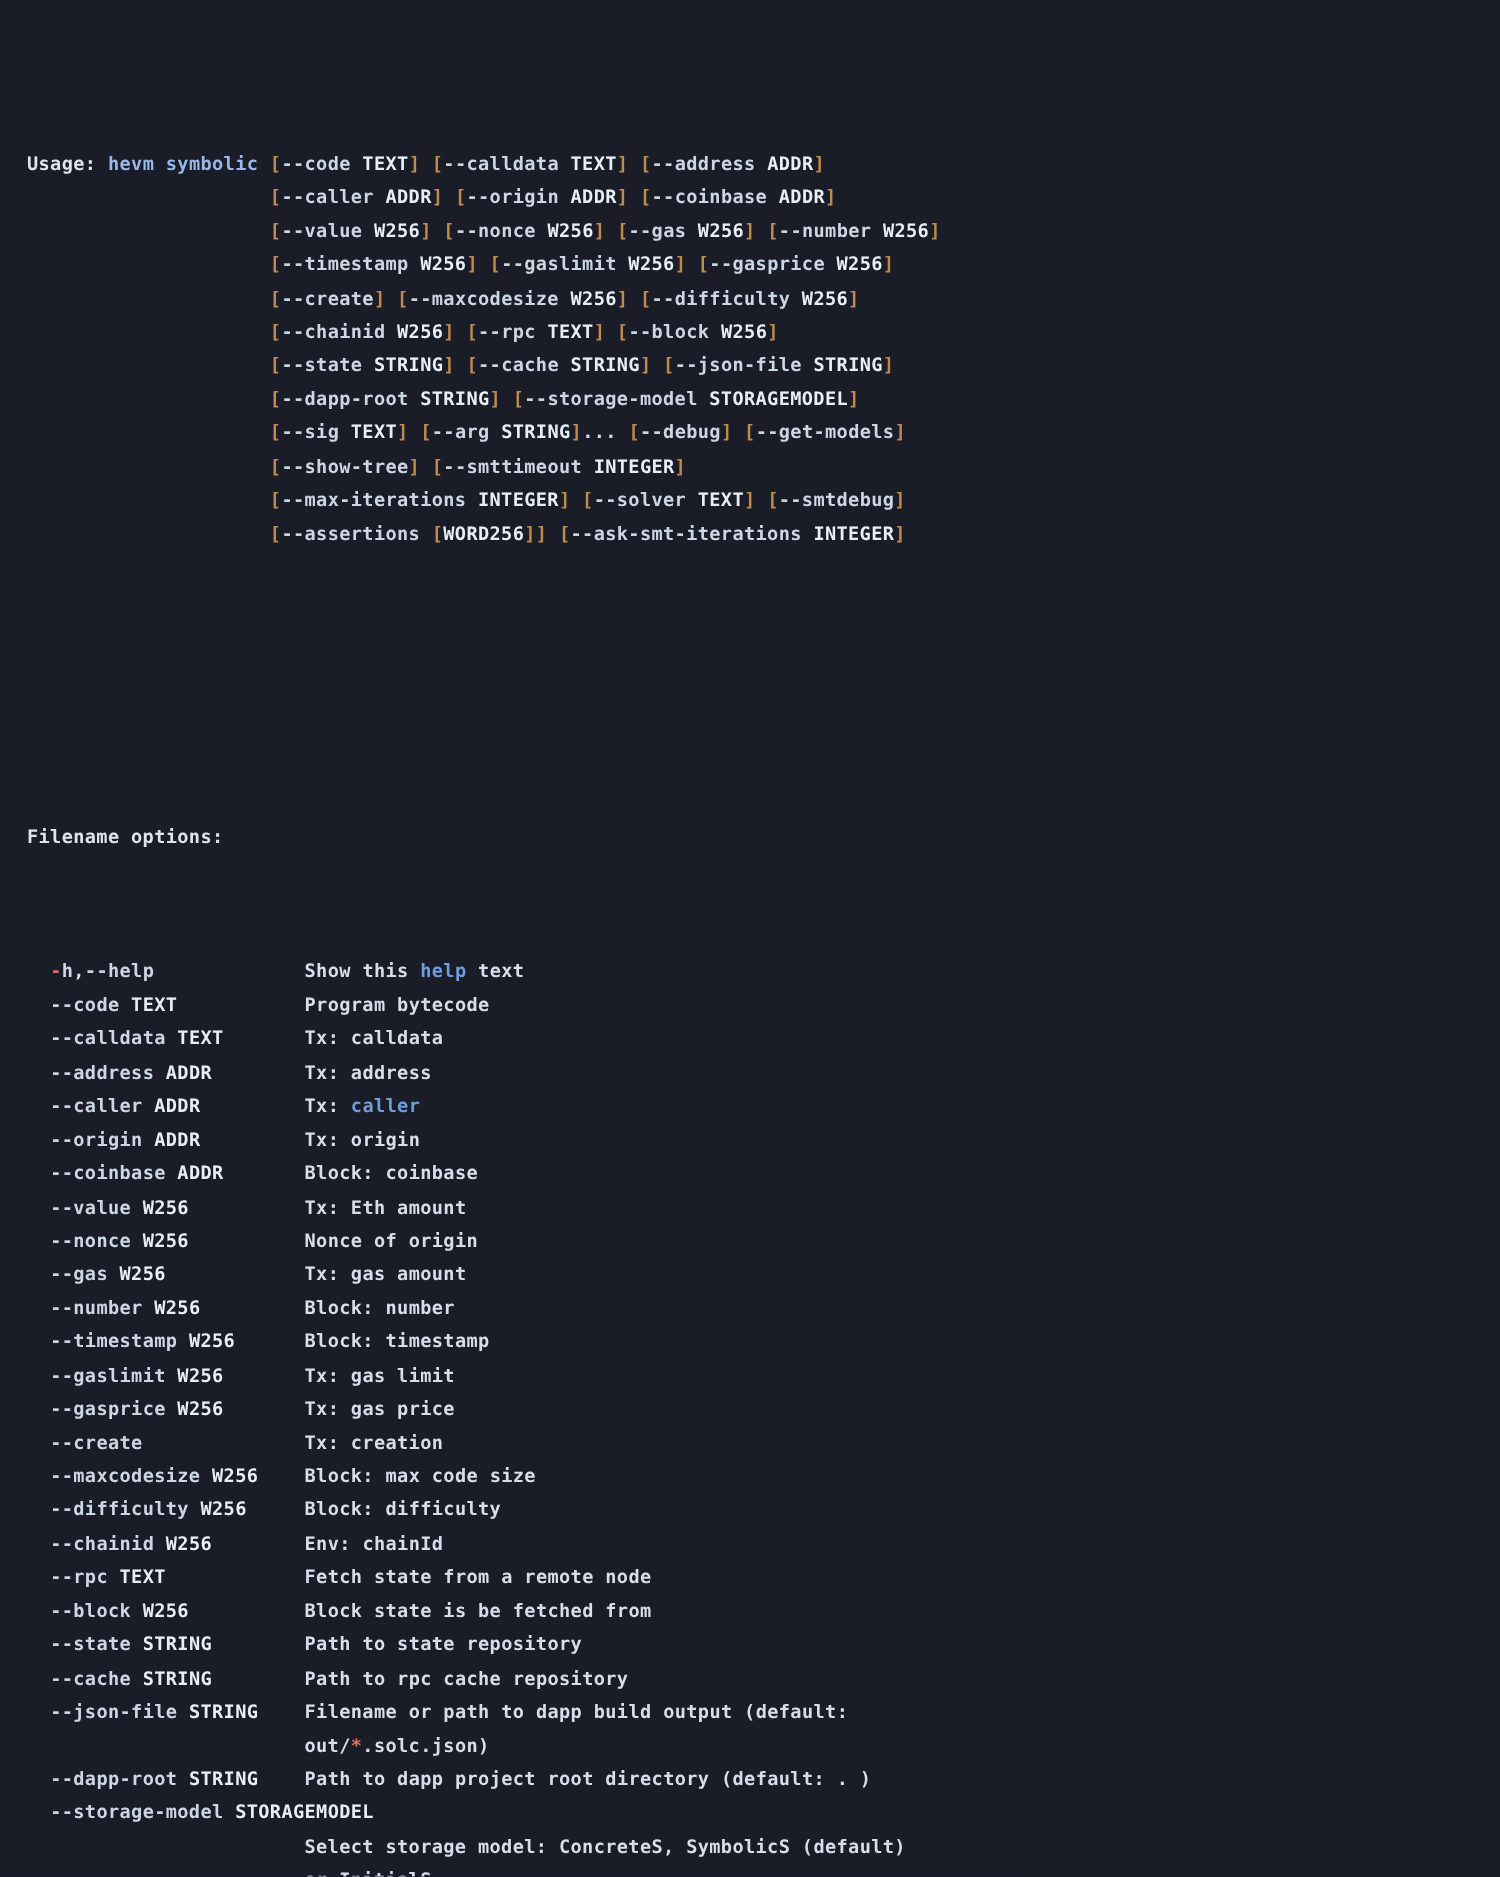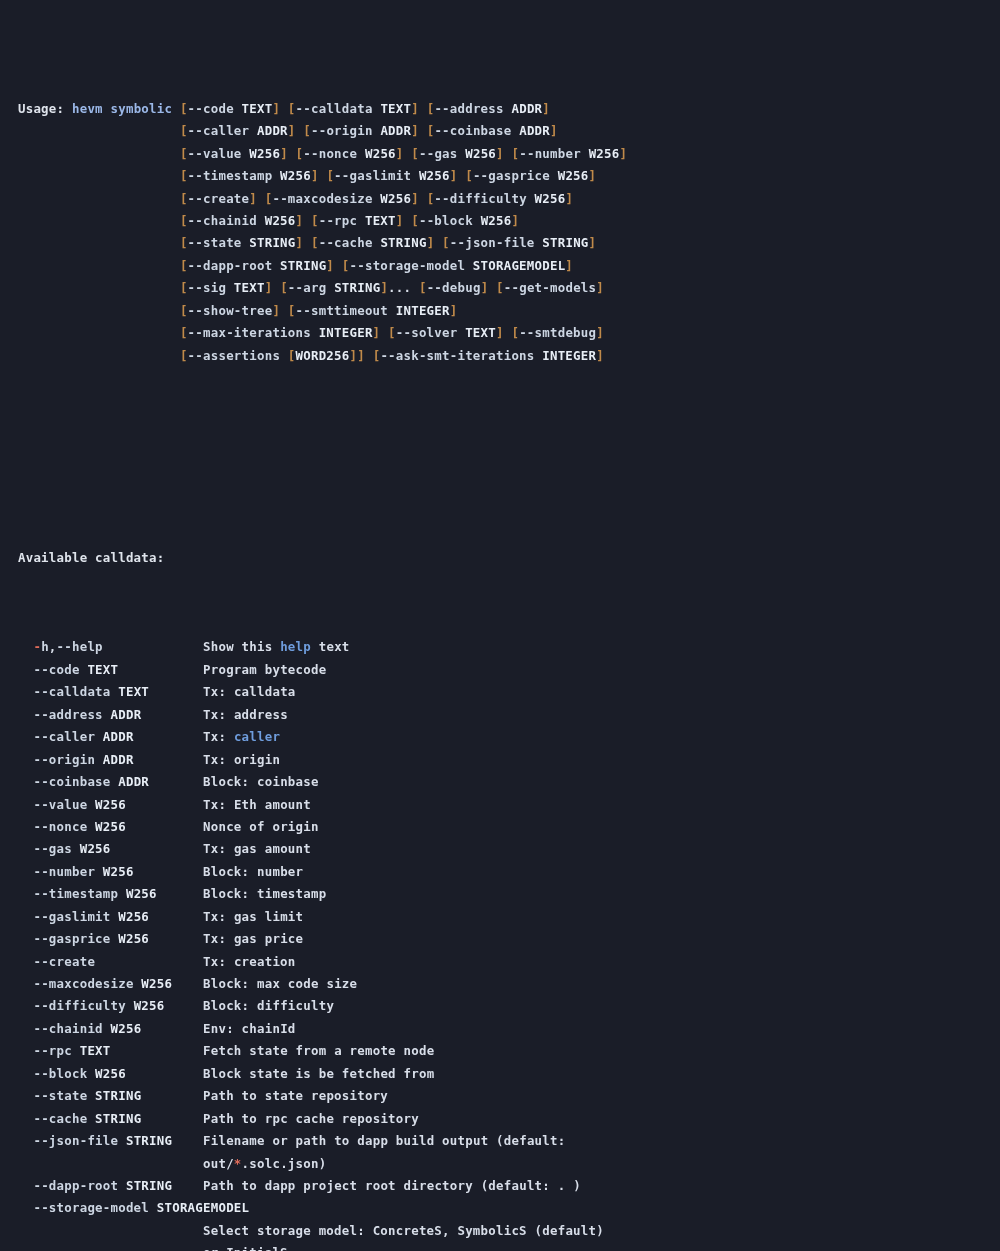--- a/index.html
+++ b/index.html
@@ -47,17 +47,17 @@
 <body>
 
 <div id="terminal">
 
   
   <div id="usage-block"><div class="ln"><span class="c-head">Usage:</span><span class="c-def"> </span><span class="c-cmd">hevm symbolic</span><span class="c-def"> </span><span class="c-brk">[</span><span class="c-opt">--code</span><span class="c-def"> </span><span class="c-meta">TEXT</span><span class="c-brk">]</span><span class="c-def"> </span><span class="c-brk">[</span><span class="c-opt">--calldata</span><span class="c-def"> </span><span class="c-meta">TEXT</span><span class="c-brk">]</span><span class="c-def"> </span><span class="c-brk">[</span><span class="c-opt">--address</span><span class="c-def"> </span><span class="c-meta">ADDR</span><span class="c-brk">]</span></div><div class="ln"><span class="c-def">                     </span><span class="c-brk">[</span><span class="c-opt">--caller</span><span class="c-def"> </span><span class="c-meta">ADDR</span><span class="c-brk">]</span><span class="c-def"> </span><span class="c-brk">[</span><span class="c-opt">--origin</span><span class="c-def"> </span><span class="c-meta">ADDR</span><span class="c-brk">]</span><span class="c-def"> </span><span class="c-brk">[</span><span class="c-opt">--coinbase</span><span class="c-def"> </span><span class="c-meta">ADDR</span><span class="c-brk">]</span></div><div class="ln"><span class="c-def">                     </span><span class="c-brk">[</span><span class="c-opt">--value</span><span class="c-def"> </span><span class="c-meta">W256</span><span class="c-brk">]</span><span class="c-def"> </span><span class="c-brk">[</span><span class="c-opt">--nonce</span><span class="c-def"> </span><span class="c-meta">W256</span><span class="c-brk">]</span><span class="c-def"> </span><span class="c-brk">[</span><span class="c-opt">--gas</span><span class="c-def"> </span><span class="c-meta">W256</span><span class="c-brk">]</span><span class="c-def"> </span><span class="c-brk">[</span><span class="c-opt">--number</span><span class="c-def"> </span><span class="c-meta">W256</span><span class="c-brk">]</span></div><div class="ln"><span class="c-def">                     </span><span class="c-brk">[</span><span class="c-opt">--timestamp</span><span class="c-def"> </span><span class="c-meta">W256</span><span class="c-brk">]</span><span class="c-def"> </span><span class="c-brk">[</span><span class="c-opt">--gaslimit</span><span class="c-def"> </span><span class="c-meta">W256</span><span class="c-brk">]</span><span class="c-def"> </span><span class="c-brk">[</span><span class="c-opt">--gasprice</span><span class="c-def"> </span><span class="c-meta">W256</span><span class="c-brk">]</span></div><div class="ln"><span class="c-def">                     </span><span class="c-brk">[</span><span class="c-opt">--create</span><span class="c-brk">]</span><span class="c-def"> </span><span class="c-brk">[</span><span class="c-opt">--maxcodesize</span><span class="c-def"> </span><span class="c-meta">W256</span><span class="c-brk">]</span><span class="c-def"> </span><span class="c-brk">[</span><span class="c-opt">--difficulty</span><span class="c-def"> </span><span class="c-meta">W256</span><span class="c-brk">]</span></div><div class="ln"><span class="c-def">                     </span><span class="c-brk">[</span><span class="c-opt">--chainid</span><span class="c-def"> </span><span class="c-meta">W256</span><span class="c-brk">]</span><span class="c-def"> </span><span class="c-brk">[</span><span class="c-opt">--rpc</span><span class="c-def"> </span><span class="c-meta">TEXT</span><span class="c-brk">]</span><span class="c-def"> </span><span class="c-brk">[</span><span class="c-opt">--block</span><span class="c-def"> </span><span class="c-meta">W256</span><span class="c-brk">]</span></div><div class="ln"><span class="c-def">                     </span><span class="c-brk">[</span><span class="c-opt">--state</span><span class="c-def"> </span><span class="c-meta">STRING</span><span class="c-brk">]</span><span class="c-def"> </span><span class="c-brk">[</span><span class="c-opt">--cache</span><span class="c-def"> </span><span class="c-meta">STRING</span><span class="c-brk">]</span><span class="c-def"> </span><span class="c-brk">[</span><span class="c-opt">--json-file</span><span class="c-def"> </span><span class="c-meta">STRING</span><span class="c-brk">]</span></div><div class="ln"><span class="c-def">                     </span><span class="c-brk">[</span><span class="c-opt">--dapp-root</span><span class="c-def"> </span><span class="c-meta">STRING</span><span class="c-brk">]</span><span class="c-def"> </span><span class="c-brk">[</span><span class="c-opt">--storage-model</span><span class="c-def"> </span><span class="c-meta">STORAGEMODEL</span><span class="c-brk">]</span></div><div class="ln"><span class="c-def">                     </span><span class="c-brk">[</span><span class="c-opt">--sig</span><span class="c-def"> </span><span class="c-meta">TEXT</span><span class="c-brk">]</span><span class="c-def"> </span><span class="c-brk">[</span><span class="c-opt">--arg</span><span class="c-def"> </span><span class="c-meta">STRING</span><span class="c-brk">]</span><span class="c-def">...</span><span class="c-def"> </span><span class="c-brk">[</span><span class="c-opt">--debug</span><span class="c-brk">]</span><span class="c-def"> </span><span class="c-brk">[</span><span class="c-opt">--get-models</span><span class="c-brk">]</span></div><div class="ln"><span class="c-def">                     </span><span class="c-brk">[</span><span class="c-opt">--show-tree</span><span class="c-brk">]</span><span class="c-def"> </span><span class="c-brk">[</span><span class="c-opt">--smttimeout</span><span class="c-def"> </span><span class="c-meta">INTEGER</span><span class="c-brk">]</span></div><div class="ln"><span class="c-def">                     </span><span class="c-brk">[</span><span class="c-opt">--max-iterations</span><span class="c-def"> </span><span class="c-meta">INTEGER</span><span class="c-brk">]</span><span class="c-def"> </span><span class="c-brk">[</span><span class="c-opt">--solver</span><span class="c-def"> </span><span class="c-meta">TEXT</span><span class="c-brk">]</span><span class="c-def"> </span><span class="c-brk">[</span><span class="c-opt">--smtdebug</span><span class="c-brk">]</span></div><div class="ln"><span class="c-def">                     </span><span class="c-brk">[</span><span class="c-opt">--assertions</span><span class="c-def"> </span><span class="c-brk">[</span><span class="c-meta">WORD256</span><span class="c-brk">]</span><span class="c-brk">]</span><span class="c-def"> </span><span class="c-brk">[</span><span class="c-opt">--ask-smt-iterations</span><span class="c-def"> </span><span class="c-meta">INTEGER</span><span class="c-brk">]</span></div></div>
 
   <div class="ln"> </div>
 
   
-  <div class="ln"><span class="c-head">Available calldata:</span></div>
+  <div class="ln"><span class="c-head">Filename options:</span></div>
 
   <div id="options-list"><div class="ln"><span class="c-def">  </span><span class="c-kw">-</span><span class="c-opt">h</span><span class="c-def">,</span><span class="c-opt">--help</span><span class="c-def">             </span><span><span class="c-def">Show</span><span class="c-def"> </span><span class="c-def">this</span><span class="c-def"> </span><span class="c-blue">help</span><span class="c-def"> </span><span class="c-def">text</span></span></div><div class="ln"><span class="c-def">  </span><span class="c-opt">--code</span><span class="c-def"> </span><span class="c-meta">TEXT</span><span class="c-def">           </span><span><span class="c-def">Program</span><span class="c-def"> </span><span class="c-def">bytecode</span></span></div><div class="ln"><span class="c-def">  </span><span class="c-opt">--calldata</span><span class="c-def"> </span><span class="c-meta">TEXT</span><span class="c-def">       </span><span><span class="c-def">Tx</span><span class="c-def">:</span><span class="c-def"> </span><span class="c-def">calldata</span></span></div><div class="ln"><span class="c-def">  </span><span class="c-opt">--address</span><span class="c-def"> </span><span class="c-meta">ADDR</span><span class="c-def">        </span><span><span class="c-def">Tx</span><span class="c-def">:</span><span class="c-def"> </span><span class="c-def">address</span></span></div><div class="ln"><span class="c-def">  </span><span class="c-opt">--caller</span><span class="c-def"> </span><span class="c-meta">ADDR</span><span class="c-def">         </span><span><span class="c-def">Tx</span><span class="c-def">:</span><span class="c-def"> </span><span class="c-blue">caller</span></span></div><div class="ln"><span class="c-def">  </span><span class="c-opt">--origin</span><span class="c-def"> </span><span class="c-meta">ADDR</span><span class="c-def">         </span><span><span class="c-def">Tx</span><span class="c-def">:</span><span class="c-def"> </span><span class="c-def">origin</span></span></div><div class="ln"><span class="c-def">  </span><span class="c-opt">--coinbase</span><span class="c-def"> </span><span class="c-meta">ADDR</span><span class="c-def">       </span><span><span class="c-def">Block</span><span class="c-def">:</span><span class="c-def"> </span><span class="c-def">coinbase</span></span></div><div class="ln"><span class="c-def">  </span><span class="c-opt">--value</span><span class="c-def"> </span><span class="c-meta">W256</span><span class="c-def">          </span><span><span class="c-def">Tx</span><span class="c-def">:</span><span class="c-def"> </span><span class="c-def">Eth</span><span class="c-def"> </span><span class="c-def">amount</span></span></div><div class="ln"><span class="c-def">  </span><span class="c-opt">--nonce</span><span class="c-def"> </span><span class="c-meta">W256</span><span class="c-def">          </span><span><span class="c-def">Nonce</span><span class="c-def"> </span><span class="c-def">of</span><span class="c-def"> </span><span class="c-def">origin</span></span></div><div class="ln"><span class="c-def">  </span><span class="c-opt">--gas</span><span class="c-def"> </span><span class="c-meta">W256</span><span class="c-def">            </span><span><span class="c-def">Tx</span><span class="c-def">:</span><span class="c-def"> </span><span class="c-def">gas</span><span class="c-def"> </span><span class="c-def">amount</span></span></div><div class="ln"><span class="c-def">  </span><span class="c-opt">--number</span><span class="c-def"> </span><span class="c-meta">W256</span><span class="c-def">         </span><span><span class="c-def">Block</span><span class="c-def">:</span><span class="c-def"> </span><span class="c-def">number</span></span></div><div class="ln"><span class="c-def">  </span><span class="c-opt">--timestamp</span><span class="c-def"> </span><span class="c-meta">W256</span><span class="c-def">      </span><span><span class="c-def">Block</span><span class="c-def">:</span><span class="c-def"> </span><span class="c-def">timestamp</span></span></div><div class="ln"><span class="c-def">  </span><span class="c-opt">--gaslimit</span><span class="c-def"> </span><span class="c-meta">W256</span><span class="c-def">       </span><span><span class="c-def">Tx</span><span class="c-def">:</span><span class="c-def"> </span><span class="c-def">gas</span><span class="c-def"> </span><span class="c-def">limit</span></span></div><div class="ln"><span class="c-def">  </span><span class="c-opt">--gasprice</span><span class="c-def"> </span><span class="c-meta">W256</span><span class="c-def">       </span><span><span class="c-def">Tx</span><span class="c-def">:</span><span class="c-def"> </span><span class="c-def">gas</span><span class="c-def"> </span><span class="c-def">price</span></span></div><div class="ln"><span class="c-def">  </span><span class="c-opt">--create</span><span class="c-def">              </span><span><span class="c-def">Tx</span><span class="c-def">:</span><span class="c-def"> </span><span class="c-def">creation</span></span></div><div class="ln"><span class="c-def">  </span><span class="c-opt">--maxcodesize</span><span class="c-def"> </span><span class="c-meta">W256</span><span class="c-def">    </span><span><span class="c-def">Block</span><span class="c-def">:</span><span class="c-def"> </span><span class="c-def">max</span><span class="c-def"> </span><span class="c-def">code</span><span class="c-def"> </span><span class="c-def">size</span></span></div><div class="ln"><span class="c-def">  </span><span class="c-opt">--difficulty</span><span class="c-def"> </span><span class="c-meta">W256</span><span class="c-def">     </span><span><span class="c-def">Block</span><span class="c-def">:</span><span class="c-def"> </span><span class="c-def">difficulty</span></span></div><div class="ln"><span class="c-def">  </span><span class="c-opt">--chainid</span><span class="c-def"> </span><span class="c-meta">W256</span><span class="c-def">        </span><span><span class="c-def">Env</span><span class="c-def">:</span><span class="c-def"> </span><span class="c-def">chainId</span></span></div><div class="ln"><span class="c-def">  </span><span class="c-opt">--rpc</span><span class="c-def"> </span><span class="c-meta">TEXT</span><span class="c-def">            </span><span><span class="c-def">Fetch</span><span class="c-def"> </span><span class="c-def">state</span><span class="c-def"> </span><span class="c-def">from</span><span class="c-def"> </span><span class="c-def">a</span><span class="c-def"> </span><span class="c-def">remote</span><span class="c-def"> </span><span class="c-def">node</span></span></div><div class="ln"><span class="c-def">  </span><span class="c-opt">--block</span><span class="c-def"> </span><span class="c-meta">W256</span><span class="c-def">          </span><span><span class="c-def">Block</span><span class="c-def"> </span><span class="c-def">state</span><span class="c-def"> </span><span class="c-def">is</span><span class="c-def"> </span><span class="c-def">be</span><span class="c-def"> </span><span class="c-def">fetched</span><span class="c-def"> </span><span class="c-def">from</span></span></div><div class="ln"><span class="c-def">  </span><span class="c-opt">--state</span><span class="c-def"> </span><span class="c-meta">STRING</span><span class="c-def">        </span><span><span class="c-def">Path</span><span class="c-def"> </span><span class="c-def">to</span><span class="c-def"> </span><span class="c-def">state</span><span class="c-def"> </span><span class="c-def">repository</span></span></div><div class="ln"><span class="c-def">  </span><span class="c-opt">--cache</span><span class="c-def"> </span><span class="c-meta">STRING</span><span class="c-def">        </span><span><span class="c-def">Path</span><span class="c-def"> </span><span class="c-def">to</span><span class="c-def"> </span><span class="c-def">rpc</span><span class="c-def"> </span><span class="c-def">cache</span><span class="c-def"> </span><span class="c-def">repository</span></span></div><div class="ln"><span class="c-def">  </span><span class="c-opt">--json-file</span><span class="c-def"> </span><span class="c-meta">STRING</span><span class="c-def">    </span><span><span class="c-def">Filename</span><span class="c-def"> </span><span class="c-def">or</span><span class="c-def"> </span><span class="c-def">path</span><span class="c-def"> </span><span class="c-def">to</span><span class="c-def"> </span><span class="c-def">dapp</span><span class="c-def"> </span><span class="c-def">build</span><span class="c-def"> </span><span class="c-def">output</span><span class="c-def"> </span><span class="c-def">(</span><span class="c-def">default</span><span class="c-def">:</span></span></div><div class="ln"><span class="c-def">                        </span><span><span class="c-def">out</span><span class="c-def">/</span><span class="c-kw">*</span><span class="c-def">.</span><span class="c-def">solc</span><span class="c-def">.</span><span class="c-def">json</span><span class="c-def">)</span></span></div><div class="ln"><span class="c-def">  </span><span class="c-opt">--dapp-root</span><span class="c-def"> </span><span class="c-meta">STRING</span><span class="c-def">    </span><span><span class="c-def">Path</span><span class="c-def"> </span><span class="c-def">to</span><span class="c-def"> </span><span class="c-def">dapp</span><span class="c-def"> </span><span class="c-def">project</span><span class="c-def"> </span><span class="c-def">root</span><span class="c-def"> </span><span class="c-def">directory</span><span class="c-def"> </span><span class="c-def">(</span><span class="c-def">default</span><span class="c-def">:</span><span class="c-def"> </span><span class="c-def">.</span><span class="c-def"> </span><span class="c-def">)</span></span></div><div class="ln"><span class="c-def">  </span><span class="c-opt">--storage-model</span><span class="c-def"> </span><span class="c-meta">STORAGEMODEL</span></div><div class="ln"><span class="c-def">                        </span><span><span class="c-def">Select</span><span class="c-def"> </span><span class="c-def">storage</span><span class="c-def"> </span><span class="c-def">model</span><span class="c-def">:</span><span class="c-def"> </span><span class="c-def">ConcreteS</span><span class="c-def">,</span><span class="c-def"> </span><span class="c-def">SymbolicS</span><span class="c-def"> </span><span class="c-def">(</span><span class="c-def">default</span><span class="c-def">)</span></span></div><div class="ln"><span class="c-def">                        </span><span><span class="c-def">or</span><span class="c-def"> </span><span class="c-def">InitialS</span></span></div></div>
 
 </div>
 
 </body></html>

